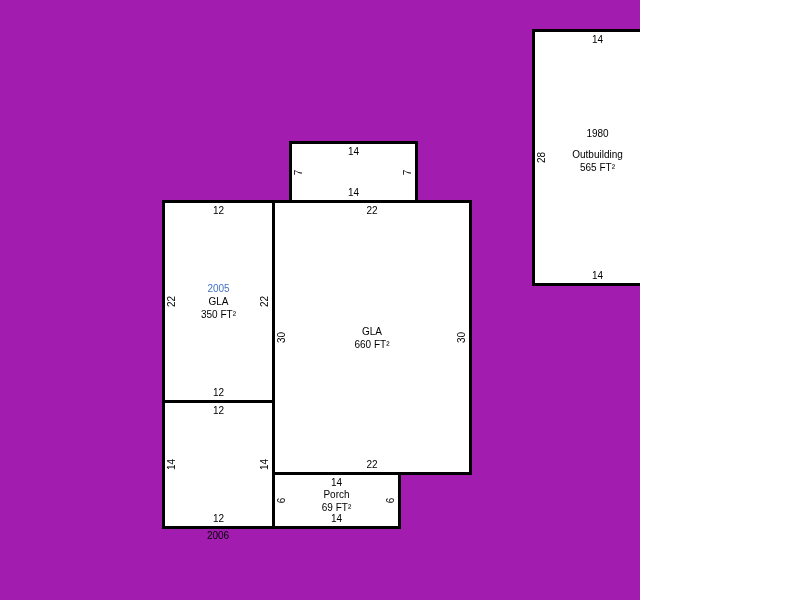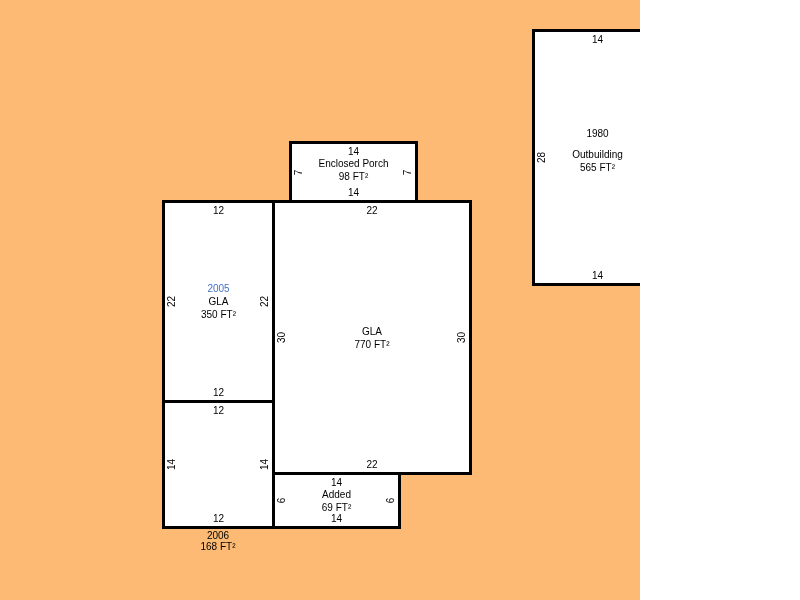--- a/index.html
+++ b/index.html
@@ -1,17 +1,17 @@
 <!DOCTYPE html>
 <html><head>
 <meta charset="utf-8">
 <style>
   html,body { margin:0; padding:0; background:#ffffff; }
   .canvas {
-    position:relative; width:640px; height:600px; background:#fdba74;
+    position:relative; width:640px; height:600px; background:#a21caf;
     font-family:"Liberation Sans", sans-serif; font-size:10px; color:#000;
     overflow:hidden;
   }
   .rect {
     position:absolute; box-sizing:border-box;
     border:3px solid #000; background:#fff;
   }
   .dim-top    { position:absolute; top:2px; left:0; right:0; text-align:center; }
   .dim-bottom { position:absolute; bottom:2px; left:0; right:0; text-align:center; }
   .dim-left, .dim-right {
@@ -52,24 +52,20 @@
 
   <div class="rect" style="left:289px; top:141px; width:129px; height:62px;">
     <div class="dim-top">14</div>
     <div class="dim-bottom">14</div>
     <div class="dim-left">
       <span>7</span>
     </div>
     <div class="dim-right">
       <span>7</span>
     </div>
-    <div class="center-label" style="padding-bottom:4px;">
-      <div>Enclosed Porch</div>
-      <div>98 FT²</div>
-    </div>
   </div>
 
   <div class="rect" style="left:162px; top:200px; width:113px; height:203px;">
     <div class="dim-top">12</div>
     <div class="dim-bottom">12</div>
     <div class="dim-left">
       <span>22</span>
     </div>
     <div class="dim-right">
       <span>22</span>
@@ -85,21 +81,21 @@
     <div class="dim-top">22</div>
     <div class="dim-bottom">22</div>
     <div class="dim-left">
       <span>30</span>
     </div>
     <div class="dim-right">
       <span>30</span>
     </div>
     <div class="center-label">
       <div>GLA</div>
-      <div>770 FT²</div>
+      <div>660 FT²</div>
     </div>
   </div>
 
   <div class="rect" style="left:162px; top:400px; width:113px; height:129px;">
     <div class="dim-top">12</div>
     <div class="dim-bottom">12</div>
     <div class="dim-left">
       <span>14</span>
     </div>
     <div class="dim-right">
@@ -110,23 +106,22 @@
   <div class="rect" style="left:272px; top:472px; width:129px; height:57px;">
     <div class="dim-top">14</div>
     <div class="dim-bottom">14</div>
     <div class="dim-left">
       <span>6</span>
     </div>
     <div class="dim-right">
       <span>6</span>
     </div>
     <div class="center-label">
-      <div>Added</div>
+      <div>Porch</div>
       <div>69 FT²</div>
     </div>
   </div>
 
   <div class="caption" style="left:68px; top:530px; width:300px;">
     <div>2006</div>
-    <div>168 FT²</div>
   </div>
 
 </div>
 
 </body></html>

